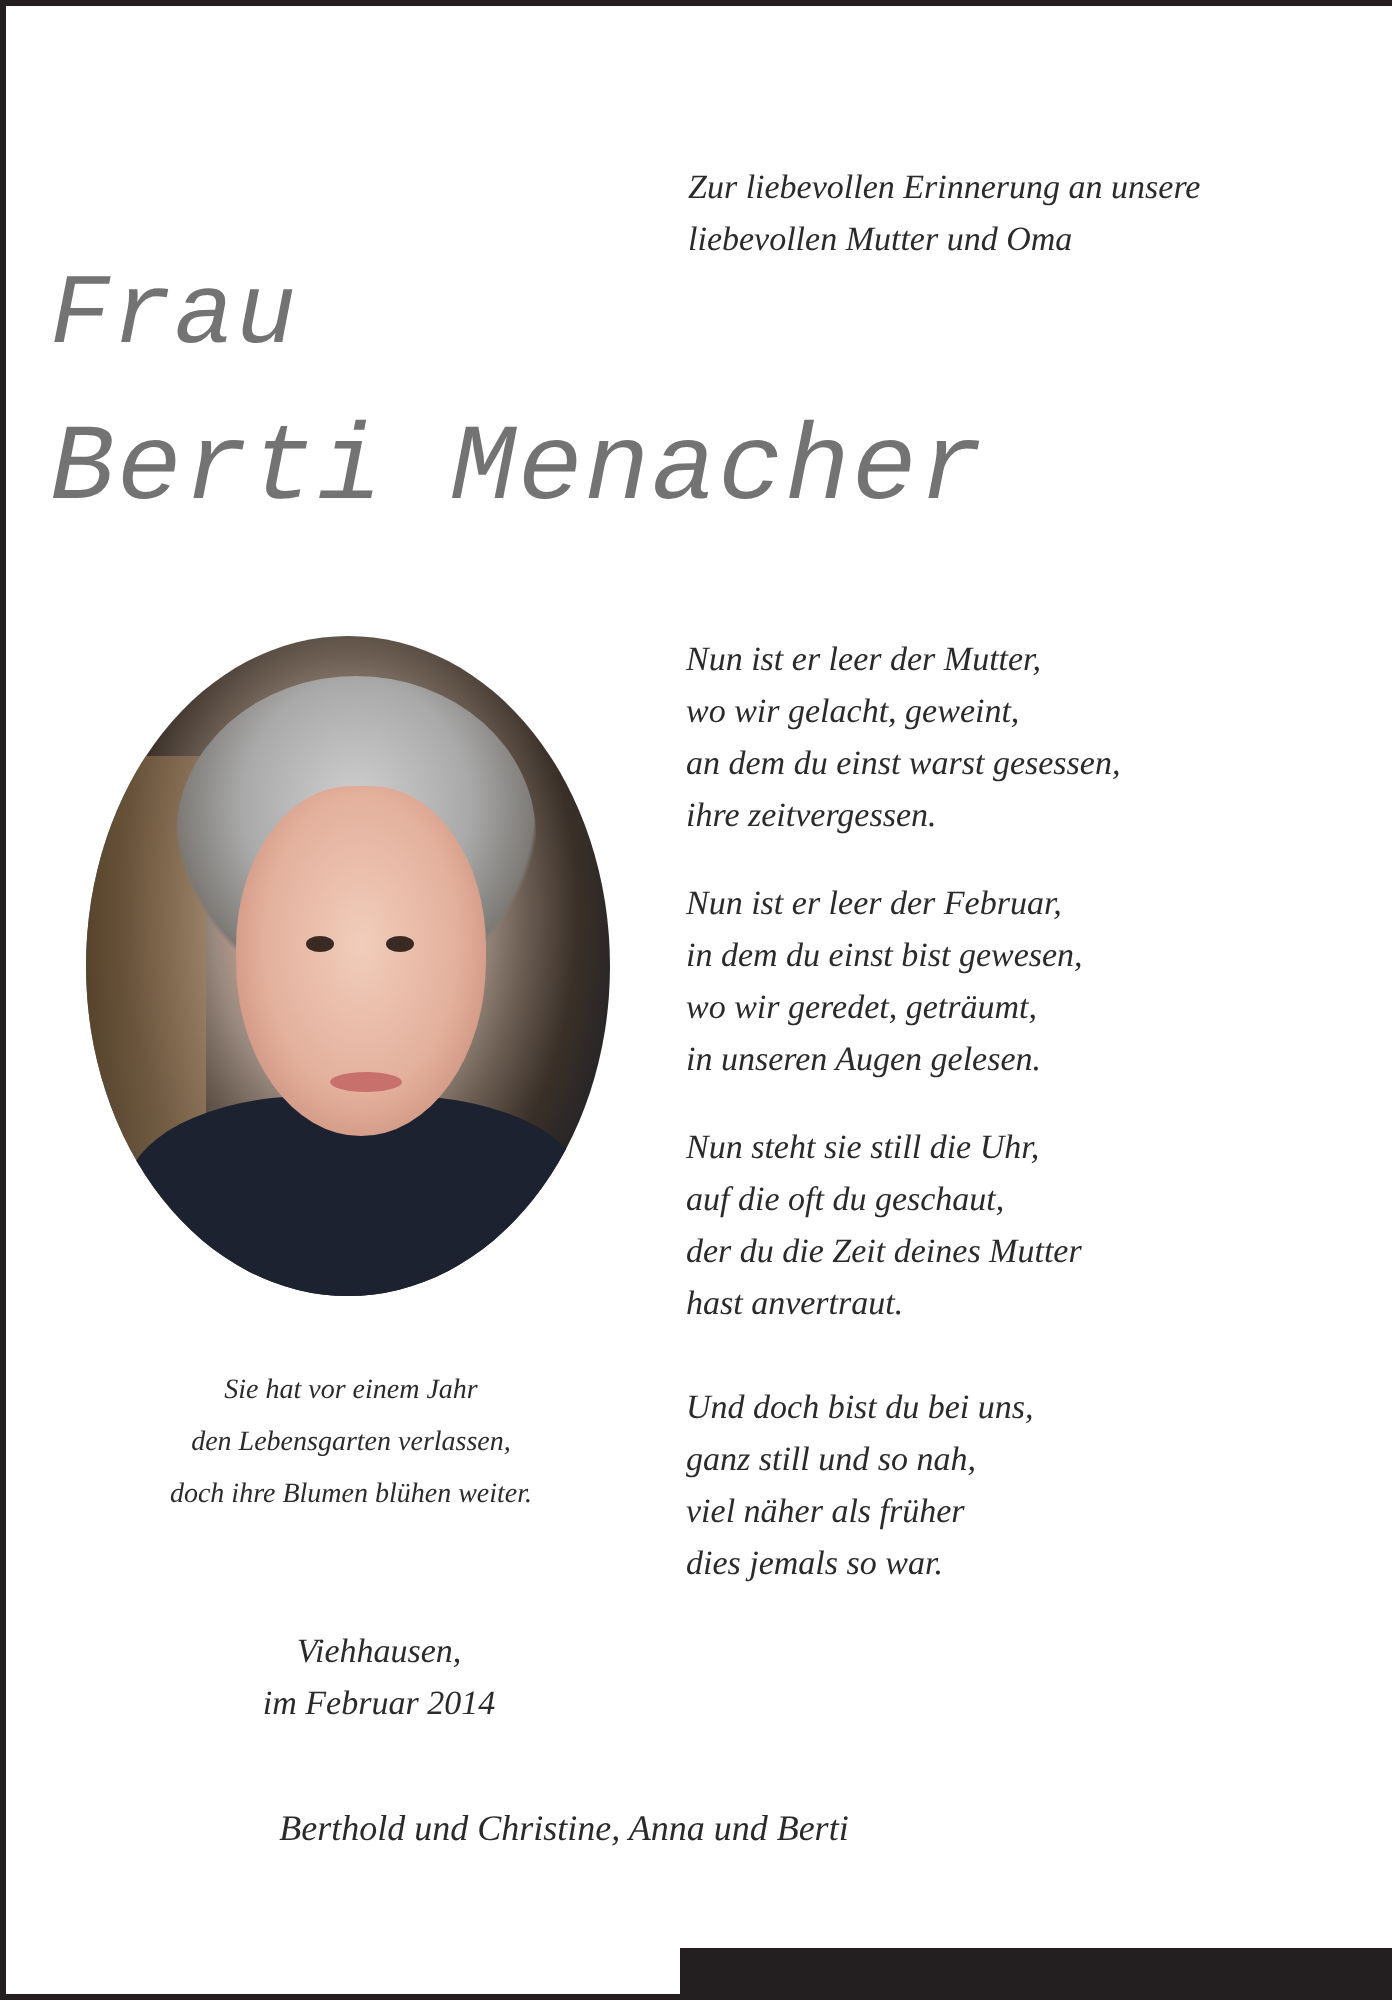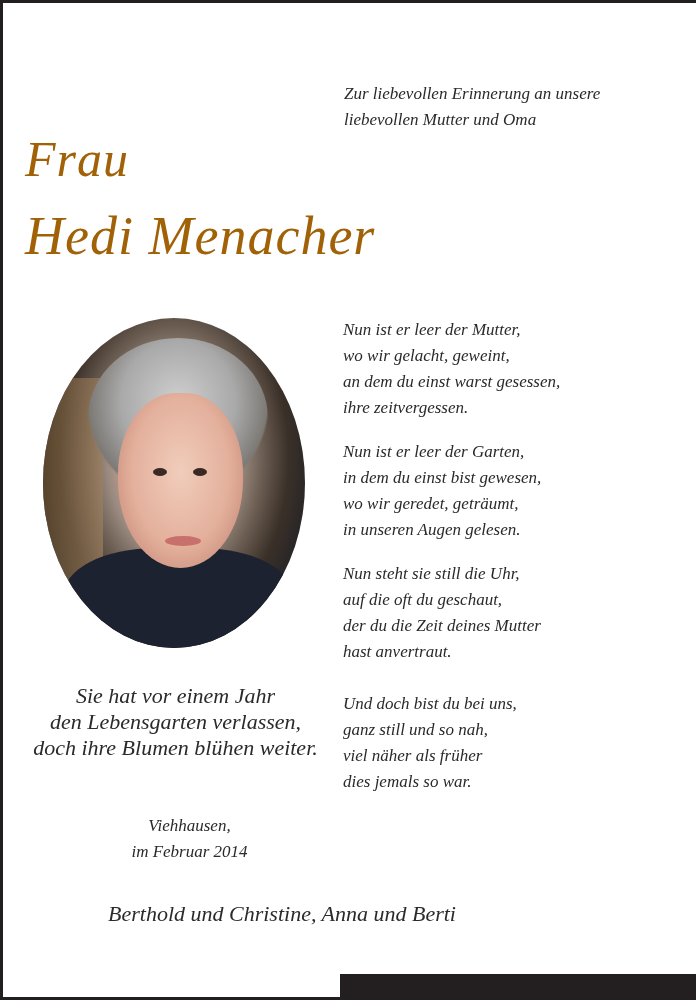--- a/index.html
+++ b/index.html
@@ -6,76 +6,76 @@
   body { width: 696px; height: 1000px; position: relative; background: #231f20; overflow: hidden; }
   .page {
     position: absolute; left: 3px; top: 3px; width: 690px; height: 994px;
     background: #ffffff;
     padding-left: 16px;
   }
   .bar-top { position: absolute; left: 340px; top: 0; width: 356px; height: 24px; background: #231f20; }
   .bar-bottom { position: absolute; left: 340px; top: 974px; width: 356px; height: 26px; background: #231f20; }
   .serif { font-family: "Liberation Serif", "DejaVu Serif", serif; font-style: italic; color: #2a2a2a; }
   .intro { position: absolute; left: 341px; top: 78px; font-size: 17px; line-height: 26px; }
-  .name-block { position: absolute; left: 22px; top: 118px; font-family: Liberation Serif, serif; font-style: italic; color: #a16207; }
+  .name-block { position: absolute; left: 22px; top: 118px; font-family: Liberation Mono, monospace; font-style: italic; color: #737373; }
   .name-line1 { font-size: 50px; line-height: 76px; letter-spacing: 1px; }
   .name-line2 { font-size: 54px; line-height: 78px; letter-spacing: 1px; }
   .photo {
     position: absolute; left: 40px; top: 315px; width: 262px; height: 330px;
     border-radius: 50%; overflow: hidden;
     background: radial-gradient(ellipse at 50% 42%, #e9c3b0 0%, #d9a894 22%, #9a8a80 36%, #6b5d52 48%, #3a3028 62%, #1e2026 80%);
   }
   .photo .hair { position: absolute; left: 45px; top: 20px; width: 180px; height: 160px; border-radius: 50% 50% 40% 40%; background: radial-gradient(ellipse at 50% 40%, #cfcfcf 0%, #a9a9a9 45%, #7d7a76 70%, rgba(0,0,0,0) 72%); }
   .photo .face { position: absolute; left: 75px; top: 75px; width: 125px; height: 175px; border-radius: 46% 46% 50% 50%; background: radial-gradient(ellipse at 50% 45%, #f1cdbb 0%, #e3b09c 55%, #c98d7a 85%); }
   .photo .eye { position: absolute; top: 150px; width: 14px; height: 8px; border-radius: 50%; background: #3b2a24; }
   .photo .eye.l { left: 110px; } .photo .eye.r { left: 150px; }
   .photo .mouth { position: absolute; left: 122px; top: 218px; width: 36px; height: 10px; border-radius: 50%; background: #c8706b; }
   .photo .scarf { position: absolute; left: 20px; top: 230px; width: 230px; height: 120px; border-radius: 40% 40% 0 0; background: #1d2230; }
   .photo .bg-left { position: absolute; left: 0; top: 60px; width: 60px; height: 230px; background: linear-gradient(90deg, #6a5030, #9c8060); opacity: .7; }
   .poem { position: absolute; left: 340px; font-size: 17px; line-height: 26px; }
   .stanza1 { top: 314px; } .stanza2 { top: 436px; } .stanza3 { top: 558px; } .stanza4 { top: 688px; }
-  .quote { position: absolute; left: 20px; width: 305px; top: 680px; text-align: center; font-size: 22px; line-height: 26px; }
+  .quote { position: absolute; left: 20px; width: 305px; top: 680px; text-align: center; font-size: 14px; line-height: 26px; }
   .place { position: absolute; left: 34px; width: 305px; top: 810px; text-align: center; font-size: 17px; line-height: 26px; }
-  .signature { position: absolute; left: 0; width: 558px; top: 898px; text-align: center; font-size: 22px; line-height: 26px; }
+  .signature { position: absolute; left: 0; width: 558px; top: 898px; text-align: center; font-size: 18px; line-height: 26px; }
   .line { display: block; white-space: nowrap; }
 </style>
 </head>
 <body>
 
 <div class="bar-top"></div>
 <div class="page">
 
   <div class="intro serif">
     <span class="line">Zur liebevollen Erinnerung an unsere</span>
     <span class="line">liebevollen Mutter und Oma</span>
   </div>
 
   <div class="name-block">
     <div class="name-line1">Frau</div>
-    <div class="name-line2">Hedi Menacher</div>
+    <div class="name-line2">Berti Menacher</div>
   </div>
 
   <div class="photo">
     <div class="bg-left"></div>
     <div class="scarf"></div>
     <div class="hair"></div>
     <div class="face"></div>
     <div class="eye l"></div>
     <div class="eye r"></div>
     <div class="mouth"></div>
   </div>
 
   <div class="poem stanza1 serif">
     <span class="line">Nun ist er leer der Mutter,</span>
     <span class="line">wo wir gelacht, geweint,</span>
     <span class="line">an dem du einst warst gesessen,</span>
     <span class="line">ihre zeitvergessen.</span>
   </div>
   <div class="poem stanza2 serif">
-    <span class="line">Nun ist er leer der Garten,</span>
+    <span class="line">Nun ist er leer der Februar,</span>
     <span class="line">in dem du einst bist gewesen,</span>
     <span class="line">wo wir geredet, geträumt,</span>
     <span class="line">in unseren Augen gelesen.</span>
   </div>
   <div class="poem stanza3 serif">
     <span class="line">Nun steht sie still die Uhr,</span>
     <span class="line">auf die oft du geschaut,</span>
     <span class="line">der du die Zeit deines Mutter</span>
     <span class="line">hast anvertraut.</span>
   </div>

